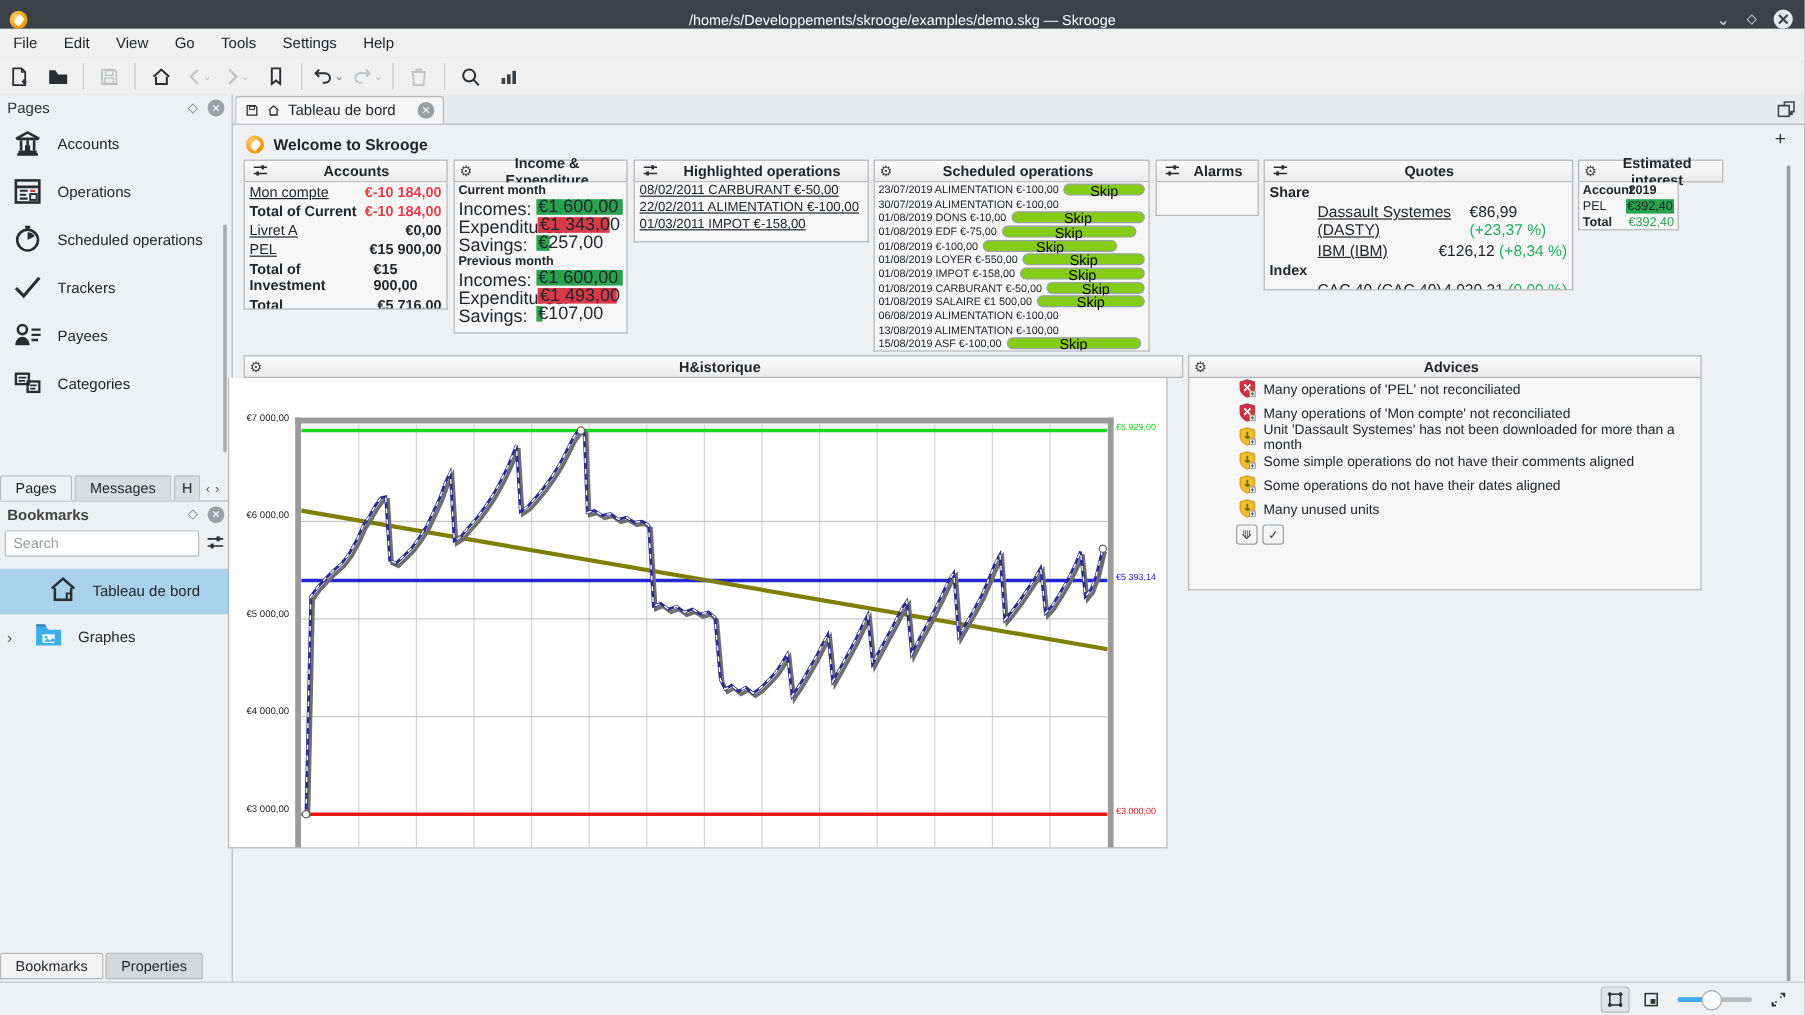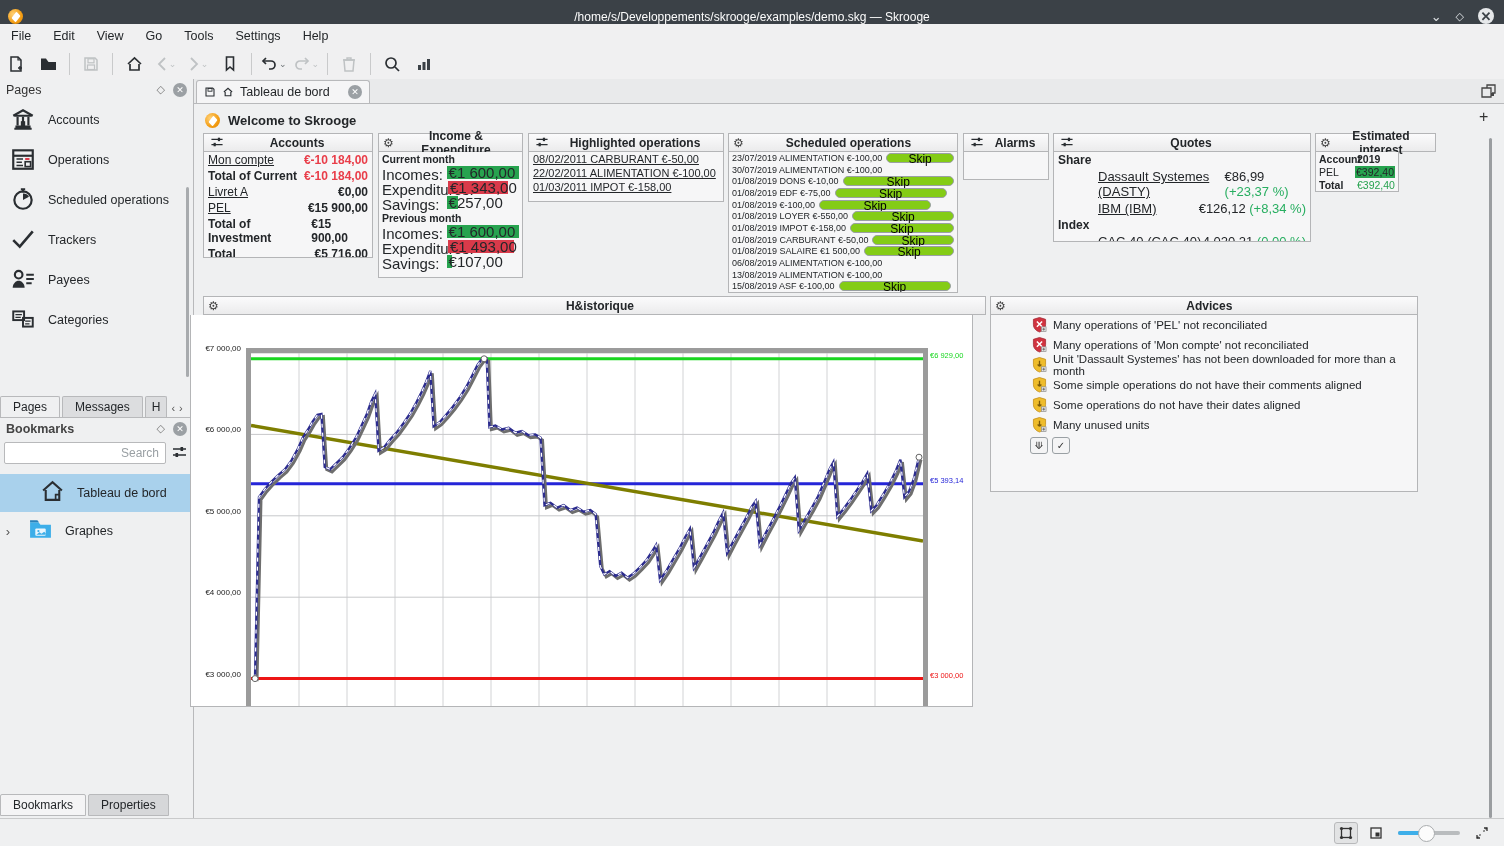--- a/index.html
+++ b/index.html
@@ -41,21 +41,21 @@
   .vscroll{position:absolute;width:3px;background:#a8abae;border-radius:2px;}
   .ptabs{position:absolute;left:0;top:316px;width:193px;height:22px;display:flex;align-items:flex-end;
          border-bottom:1px solid #b8b9bb;font-size:12px;}
   .ptab{padding:3px 12px;border:1px solid #b8b9bb;border-bottom:none;background:#dcdddf;margin-right:2px;
         border-radius:2px 2px 0 0;}
   .ptab.on{background:#eff0f1;}
   .ptab-arr{color:#555;font-size:11px;padding:0 2px;margin-bottom:3px;}
   
   #bm-search{position:absolute;left:4px;top:24px;width:162px;height:22px;border:1px solid #b8b9bb;
              background:#fff;border-radius:2px;font-size:12px;padding:0 6px;box-sizing:border-box;
-             font-family:"Liberation Sans",sans-serif;color:#232629;text-align:right;}
+             font-family:"Liberation Sans",sans-serif;color:#232629;}
   #bm-search::placeholder{color:#9aa0a4;}
   .bm-item{height:38px;display:flex;align-items:center;gap:12px;font-size:12.5px;}
   .bm-item.sel{background:#a9d1ec;}
   .btabs{position:absolute;left:0;bottom:2px;height:22px;display:flex;font-size:12px;}
   .btab{padding:3px 12px;border:1px solid #b8b9bb;background:#d6d7d9;margin-right:2px;border-radius:2px 2px 0 0;}
   .btab.on{background:#f4f4f5;}
   
   #tabbar{left:194px;top:79px;width:1310px;height:24px;border-bottom:1px solid #b8b9bb;background:#e9eaeb;}
   #main-tab{position:absolute;left:2px;top:1px;width:174px;height:23px;background:#f5f5f6;
             border:1px solid #b8b9bb;border-bottom:none;border-radius:3px 3px 0 0;display:flex;

